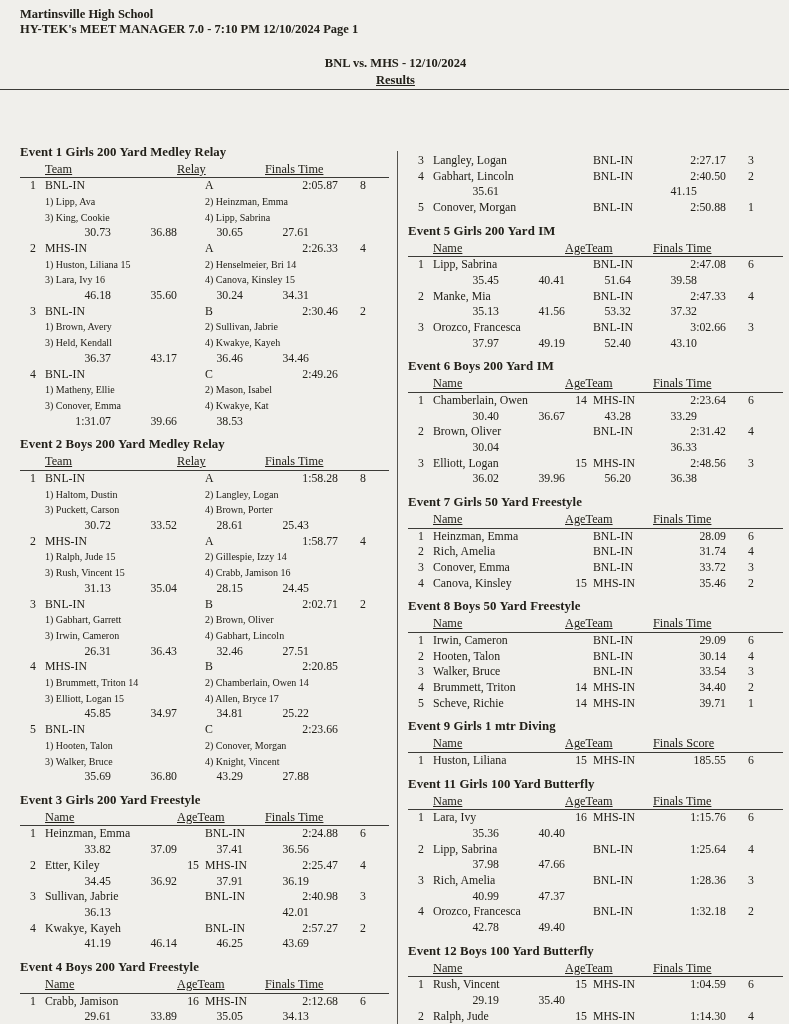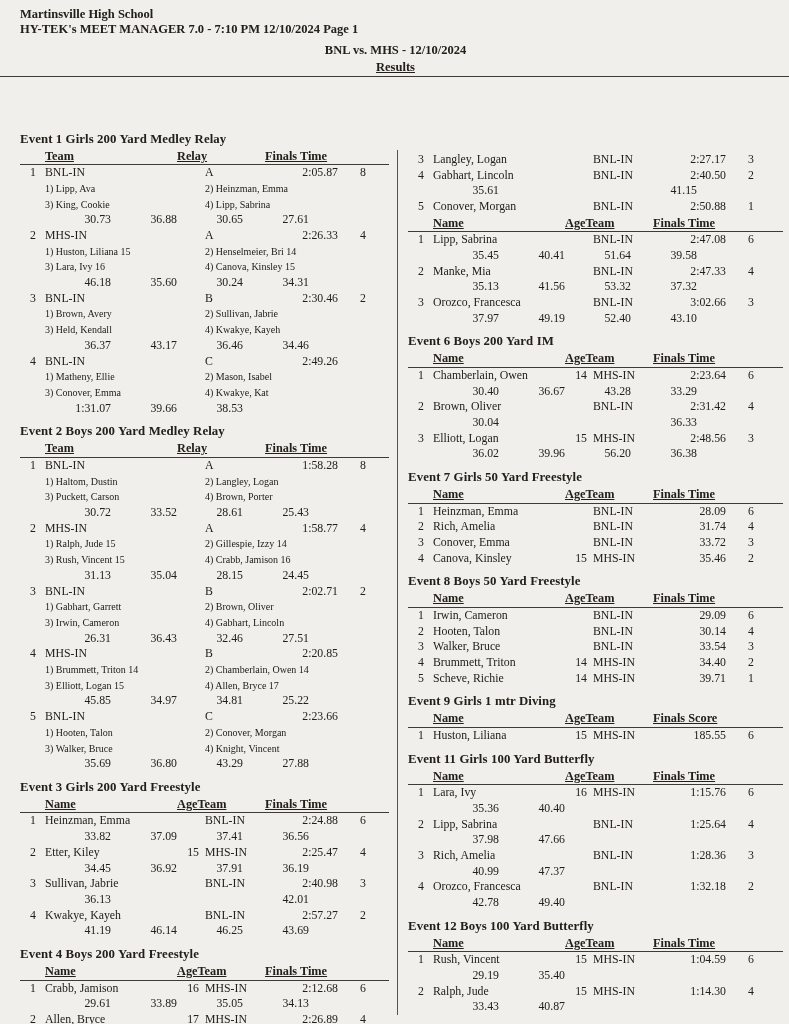--- a/index.html
+++ b/index.html
@@ -8,30 +8,30 @@
     background:#e8e6e1;
     font-family:"Liberation Serif","DejaVu Serif",serif;
     color:#222019;
   }
   .page{
     position:relative;width:789px;height:1024px;
     background:#f0efeb;overflow:hidden;
   }
   .top{padding:7px 18px 0 20px;}
   .toprow{display:flex;justify-content:space-between;font-weight:bold;font-size:12.5px;line-height:15px;flex-direction:column;}
-  .meet-title{text-align:center;font-weight:bold;font-size:12.5px;margin-top:6px;line-height:15px;}
+  .meet-title{text-align:center;font-weight:bold;font-size:12.5px;margin-top:19px;line-height:15px;}
   .results-label{text-align:center;font-weight:bold;font-size:12.5px;margin-top:2px;line-height:15px;text-decoration:underline;}
   .pagerule{border-top:1.5px solid #3c3b37;margin-top:1px;}
   .columns{display:flex;align-items:center;min-height:963px;margin-top:24px;}
   .col{box-sizing:border-box;}
   .col-left{width:397px;padding:2px 8px 0 20px;}
   .col-right{width:392px;padding:2px 6px 0 10px;border-left:1.3px solid #55534e;}
   .event{margin:0;}
   .evt-title{font-size:12.8px;font-weight:bold;line-height:16px;margin-top:7px;margin-bottom:1px;letter-spacing:0.1px;}
-  .hdr{display:flex;padding-left:25px;font-weight:bold;font-size:12.3px;line-height:16.5px;border-bottom:1.4px solid #3c3b37;}
+  .hdr{display:flex;padding-left:25px;font-weight:normal;font-size:12.3px;line-height:16.5px;border-bottom:1.4px solid #3c3b37;}
   .hdr span{text-decoration:underline;}
   .hdr .h1{width:132px;}
   .hdr .h2{width:88px;}
   .hdr .h3{flex:1;}
   .row{display:flex;line-height:15.7px;font-size:11.8px;}
   .c-place{width:16px;text-align:right;flex:none;}
   .c-name{width:138px;padding-left:9px;flex:none;white-space:nowrap;overflow:visible;}
   .c-age{width:16px;text-align:right;flex:none;}
   .c-team{width:57px;padding-left:6px;flex:none;white-space:nowrap;}
   .c-time{width:76px;text-align:right;flex:none;}
@@ -399,20 +399,21 @@
           <div class="row">
             <span class="c-place">5</span>
             <span class="c-name">Conover, Morgan</span>
             <span class="c-age"></span>
             <span class="c-team">BNL-IN</span>
             <span class="c-time">2:50.88</span>
             <span class="c-pts">1</span>
           </div>
         </div>
         <div class="event">
+          <div class="evt-title">Event 5  Girls 200 Yard IM</div>
           <div class="hdr">
             <span class="h1">Name</span>
             <span class="h2">AgeTeam</span>
             <span class="h3">Finals Time</span>
           </div>
           <div class="row">
             <span class="c-place">1</span>
             <span class="c-name">Lipp, Sabrina</span>
             <span class="c-age"></span>
             <span class="c-team">BNL-IN</span>

